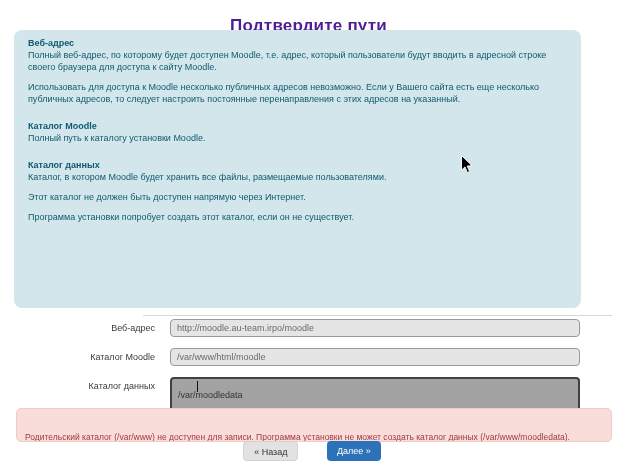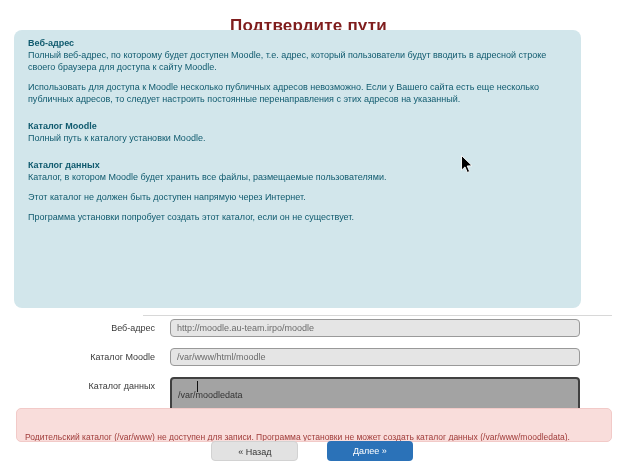--- a/index.html
+++ b/index.html
@@ -2,21 +2,21 @@
 <html><head>
 <meta charset="utf-8">
 <style>
   html,body{margin:0;padding:0;}
   body{
     width:624px;height:466px;position:relative;overflow:hidden;
     background:#ffffff;font-family:"Liberation Sans",sans-serif;
   }
   .page-title{
     position:absolute;top:2px;left:0;right:7px;text-align:center;
-    font-size:17px;font-weight:bold;color:#7f1d1d;letter-spacing:.2px;
+    font-size:17px;font-weight:bold;color:#4c1d95;letter-spacing:.2px;
   }
   .info-box{
     position:absolute;left:14px;top:30px;width:567px;height:278px;
     box-sizing:border-box;background:#d2e6eb;border-radius:8px;
     padding:7px 14px;color:#0f5a6e;font-size:9px;line-height:12px;
   }
   .info-section + .info-section{margin-top:15px;}
   .info-section h4{margin:0;font-size:9px;font-weight:bold;color:#0f5a6e;}
   .info-section p{margin:8px 0 0 0;}
   .info-section h4 + p{margin-top:0;}
@@ -45,21 +45,21 @@
     position:absolute;left:197px;top:381px;width:1px;height:11px;background:#111;
   }
   .error-box{
     position:absolute;left:16px;top:408px;width:596px;height:27px;
     box-sizing:border-box;background:#f9dddb;border:1px solid #f2cac8;
     border-radius:5px;color:#a03c3a;font-size:8.5px;line-height:25px;
     padding:16px 8px;white-space:nowrap;overflow:hidden;
   }
   .buttons-row{position:absolute;top:441px;left:0;right:0;text-align:center;}
   .btn{
-    display:inline-block;height:20px;line-height:20px;padding:0 26px;
+    display:inline-block;height:20px;line-height:20px;padding:0 10px;
     border-radius:4px;font-size:9px;border:none;cursor:pointer;
     font-family:"Liberation Sans",sans-serif;vertical-align:top;
   }
   .btn-back{background:#e2e2e2;color:#333;border:1px solid #d2d2d2;margin-right:4px;box-sizing:border-box;}
   .btn-next{background:#2b72b8;color:#ffffff;margin-left:20px;}
   .mouse-pointer{position:absolute;left:460px;top:155px;width:13px;height:19px;}
 </style>
 </head>
 <body>
 

